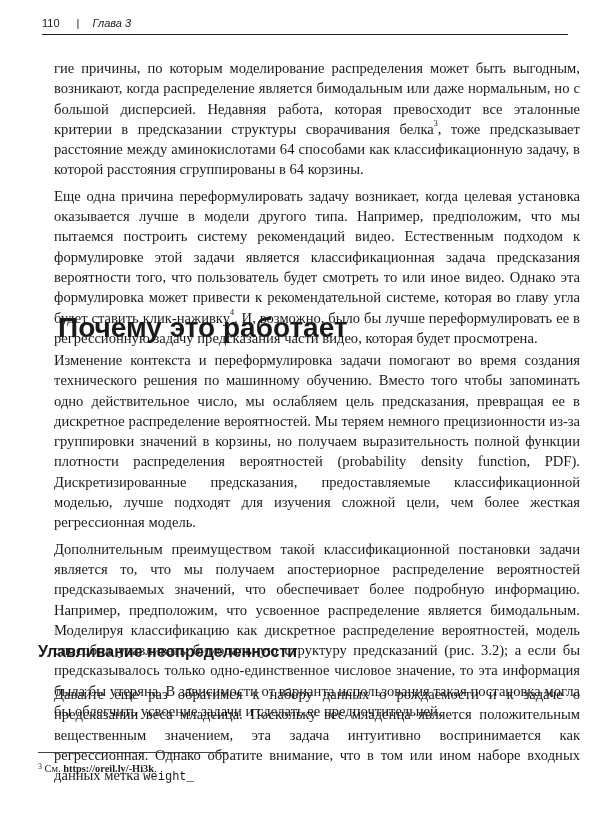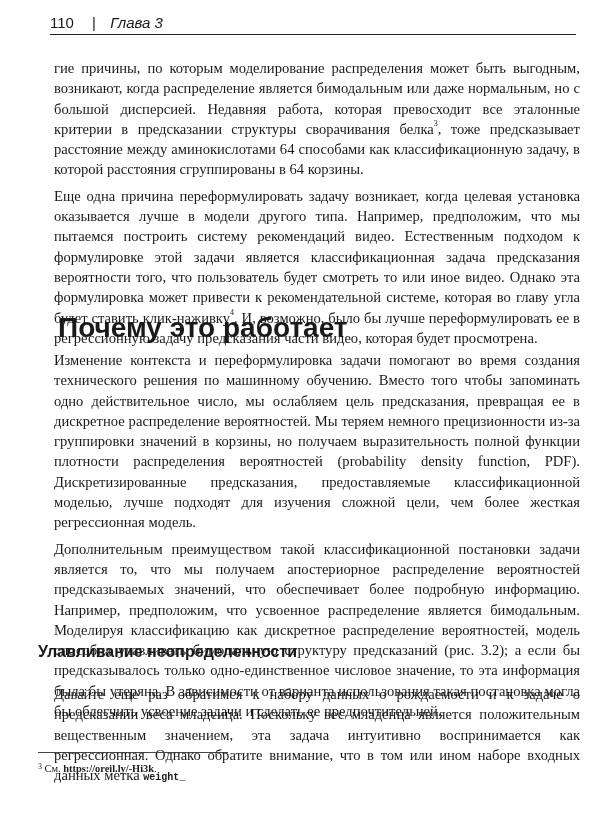--- a/index.html
+++ b/index.html
@@ -1,41 +1,41 @@
 <!DOCTYPE html>
 <html><head>
 <meta charset="utf-8">
 <style>
   html, body { margin: 0; padding: 0; background: #ffffff; }
   body { width: 600px; height: 828px; position: relative; overflow: hidden; color: #1a1a1a; }
   .page { position: absolute; left: 38px; top: 0; width: 526px; }
   .running-head {
-    position: absolute; top: 14px; left: 12px; width: 526px; height: 20px;
+    position: absolute; top: 14px; left: 4px; width: 526px; height: 20px;
     border-bottom: 1.5px solid #222;
-    font-family: "Liberation Sans", sans-serif; font-size: 15px; line-height: 18px;
+    font-family: "Liberation Sans", sans-serif; font-size: 11px; line-height: 18px;
   }
   .running-head .pnum { display: inline-block; }
   .running-head .sep { display: inline-block; margin: 0 10px 0 14px; }
   .running-head .chap { font-style: italic; }
   .body-text {
     font-family: "Liberation Serif", serif; font-size: 14.6px; line-height: 20.3px;
     text-align: justify; margin: 16px;
   }
   .para { margin: 0 0 6px 0; text-align: justify; }
   .h1 {
     font-family: "Liberation Sans", sans-serif; font-weight: bold; font-size: 28px;
     margin: 4px; position: absolute; left: 16px;
   }
   .h2 {
     font-family: "Liberation Sans", sans-serif; font-weight: bold; font-size: 16px;
     margin: 0; position: absolute; left: 0;
   }
   .block { position: absolute; left: 0; width: 526px; }
   sup { font-size: 8px; vertical-align: top; line-height: 8px; position: relative; top: 1px; }
-  .mono { font-family: "Liberation Mono", monospace; font-size: 10px; font-weight: bold; }
+  .mono { font-family: "Liberation Mono", monospace; font-size: 12px; }
   .fn-rule { position: absolute; left: 0; top: 752px; width: 190px; border-top: 1px solid #444; }
   .footnotes { position: absolute; left: 0; top: 762px; width: 526px; font-family: "Liberation Serif", serif; font-size: 10.4px; line-height: 14px; }
   .fn { margin: 0 0 5px 0; text-align: justify; }
   .fn b { font-weight: bold; }
   .fn i { font-style: italic; }
 </style>
 </head>
 <body>
 
 <div class="page">

